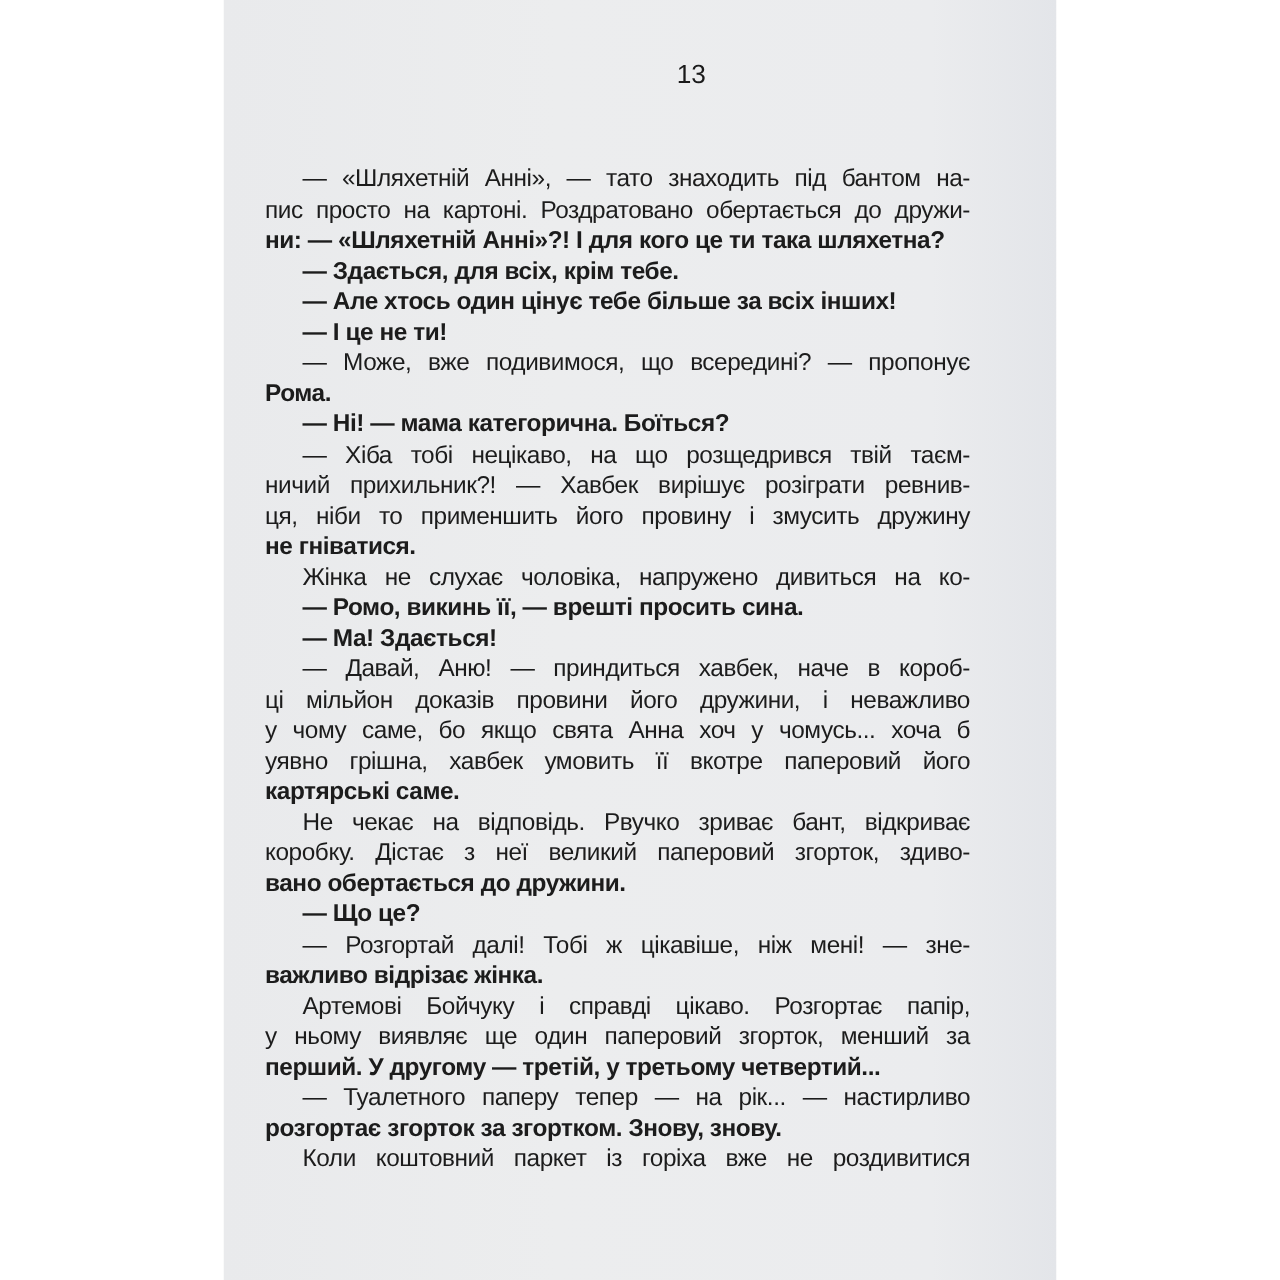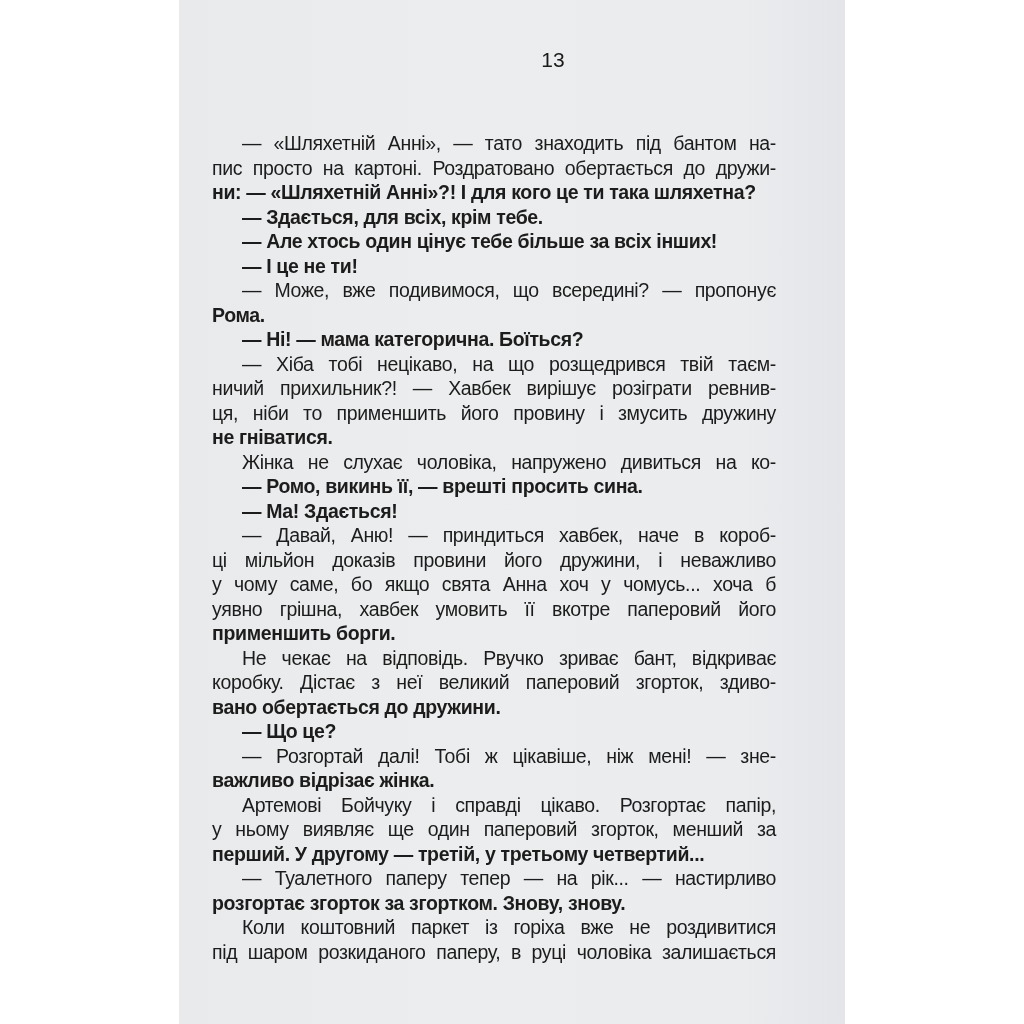--- a/index.html
+++ b/index.html
@@ -49,27 +49,26 @@
     <span class="line">ничий прихильник?! — Хавбек вирішує розіграти ревнив-</span>
     <span class="line">ця, ніби то применшить його провину і змусить дружину</span>
     <span class="line last">не гніватися.</span>
     <span class="line indent">Жінка не слухає чоловіка, напружено дивиться на ко-</span>
     <span class="line indent last">— Ромо, викинь її, — врешті просить сина.</span>
     <span class="line indent last">— Ма! Здається!</span>
     <span class="line indent">— Давай, Аню! — приндиться хавбек, наче в короб-</span>
     <span class="line">ці мільйон доказів провини його дружини, і неважливо</span>
     <span class="line">у чому саме, бо якщо свята Анна хоч у чомусь... хоча б</span>
     <span class="line">уявно грішна, хавбек умовить її вкотре паперовий його</span>
-    <span class="line last">применшить борги.</span>
+    <span class="line last">картярські саме.</span>
     <span class="line indent">Не чекає на відповідь. Рвучко зриває бант, відкриває</span>
     <span class="line">коробку. Дістає з неї великий паперовий згорток, здиво-</span>
     <span class="line last">вано обертається до дружини.</span>
     <span class="line indent last">— Що це?</span>
     <span class="line indent">— Розгортай далі! Тобі ж цікавіше, ніж мені! — зне-</span>
     <span class="line last">важливо відрізає жінка.</span>
     <span class="line indent">Артемові Бойчуку і справді цікаво. Розгортає папір,</span>
     <span class="line">у ньому виявляє ще один паперовий згорток, менший за</span>
     <span class="line last">перший. У другому — третій, у третьому четвертий...</span>
     <span class="line indent">— Туалетного паперу тепер — на рік... — настирливо</span>
     <span class="line last">розгортає згорток за згортком. Знову, знову.</span>
     <span class="line indent">Коли коштовний паркет із горіха вже не роздивитися</span>
-    <span class="line">під шаром розкиданого паперу, в руці чоловіка залишається</span>
   </div>
 
 </body></html>

